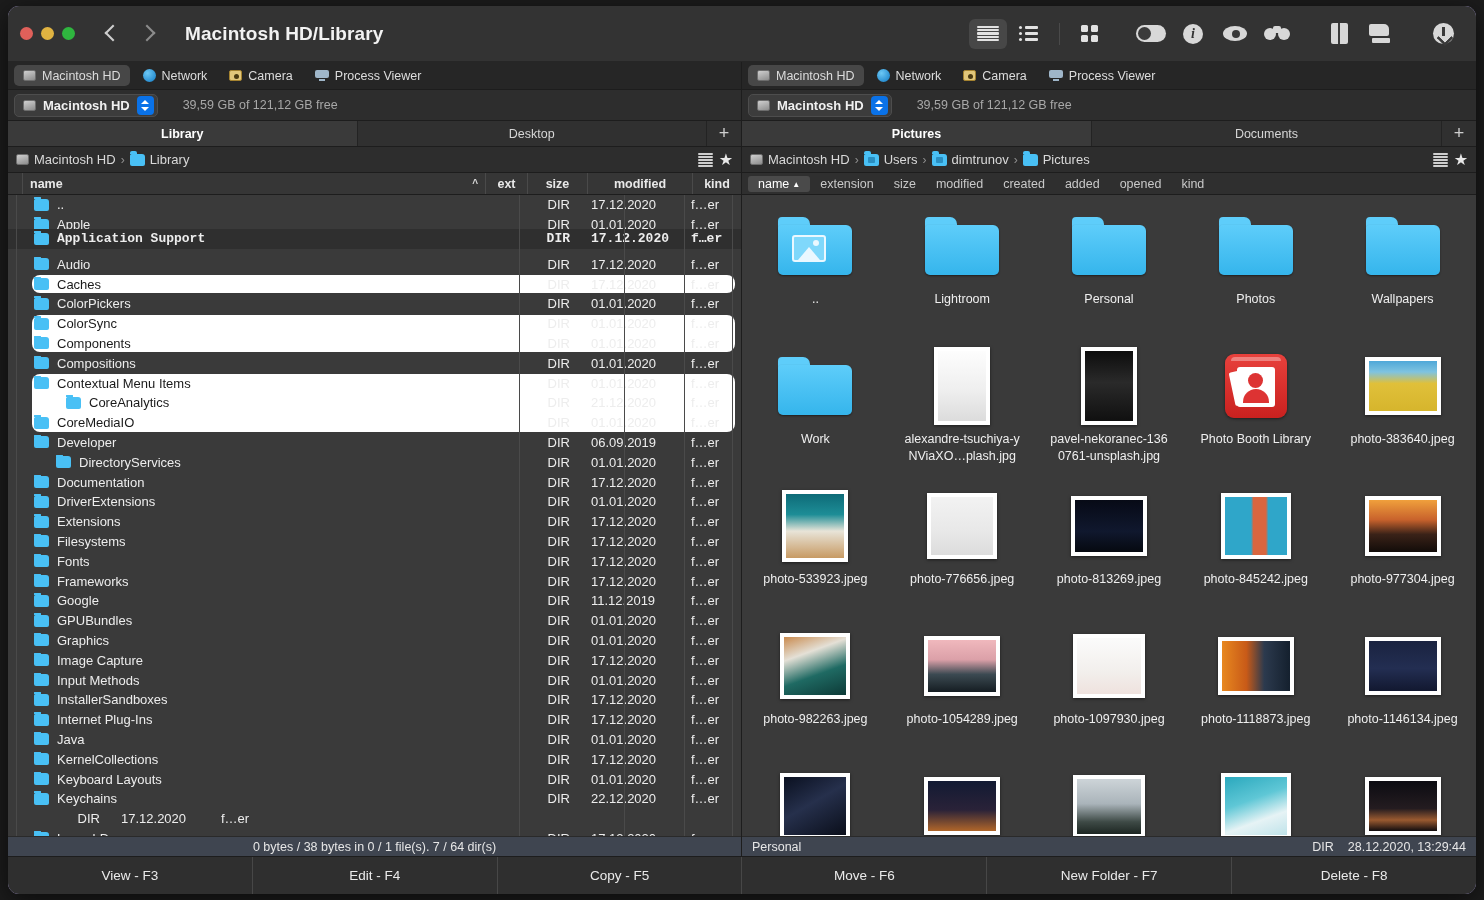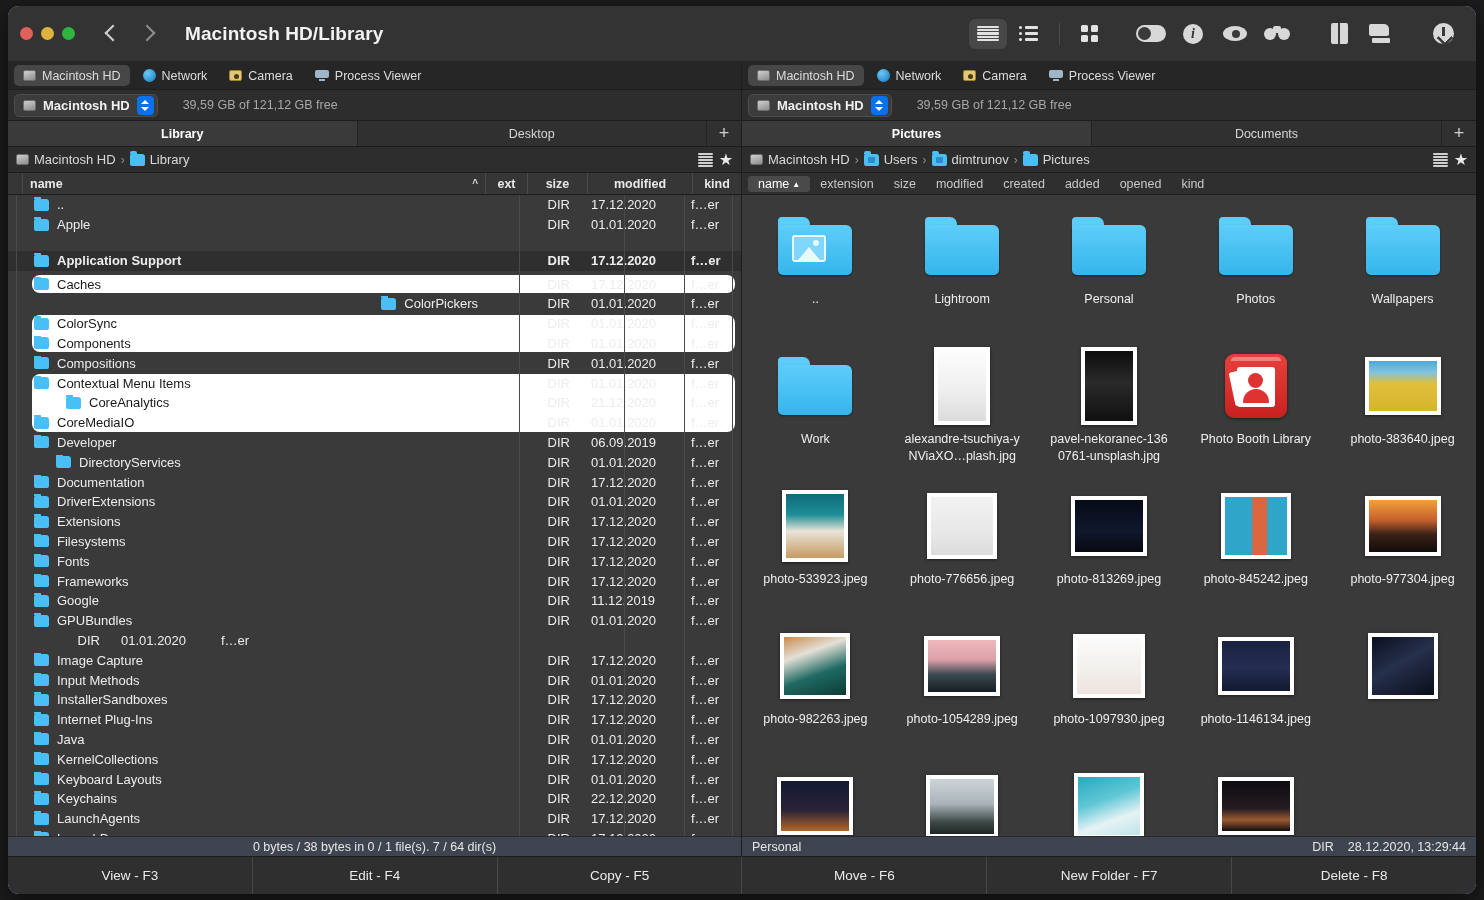--- a/index.html
+++ b/index.html
@@ -582,21 +582,21 @@
             <span class="fname" style="color: rgb(237, 237, 237);">
               <span class="fold-ic"></span>
               <span>Apple</span>
             </span>
             <span class="fext" style="color: rgb(237, 237, 237);"></span>
             <span class="fsize" style="color: rgb(237, 237, 237);">DIR</span>
             <span class="fmod" style="color: rgb(237, 237, 237);">01.01.2020</span>
             <span class="fkind" style="color: rgb(237, 237, 237);">f…er</span>
             <span class="fpad"></span>
           </div>
-          <div class="frow cursor cursorbox" style="position: absolute; left: 0px; right: 0px; top: 56px;">
+          <div class="frow cursor cursorbox" style="position: absolute; left: 0px; right: 0px; top: 34px; font-family: Liberation Mono, monospace;">
             <span class="fname" style="color: rgb(237, 237, 237);">
               <span class="fold-ic"></span>
               <span>Application Support</span>
             </span>
             <span class="fext" style="color: rgb(237, 237, 237);"></span>
             <span class="fsize" style="color: rgb(237, 237, 237);">DIR</span>
             <span class="fmod" style="color: rgb(237, 237, 237);">17.12.2020</span>
             <span class="fkind" style="color: rgb(237, 237, 237);">f…er</span>
             <span class="fpad"></span>
           </div>
@@ -616,21 +616,21 @@
               <span class="fold-ic"></span>
               <span>Caches</span>
             </span>
             <span class="fext" style="color: rgb(237, 237, 237);"></span>
             <span class="fsize" style="color: rgb(237, 237, 237);">DIR</span>
             <span class="fmod" style="color: rgb(237, 237, 237);">17.12.2020</span>
             <span class="fkind" style="color: rgb(237, 237, 237);">f…er</span>
             <span class="fpad"></span>
           </div>
           <div class="frow" style="position: absolute; left: 0px; right: 0px; top: 99px;">
-            <span class="fname" style="color: rgb(237, 237, 237); justify-content: flex-end;">
+            <span class="fname" style="color: rgb(237, 237, 237);">
               <span class="fold-ic"></span>
               <span>ColorPickers</span>
             </span>
             <span class="fext" style="color: rgb(237, 237, 237);"></span>
             <span class="fsize" style="color: rgb(237, 237, 237);">DIR</span>
             <span class="fmod" style="color: rgb(237, 237, 237);">01.01.2020</span>
             <span class="fkind" style="color: rgb(237, 237, 237);">f…er</span>
             <span class="fpad"></span>
           </div>
           <div class="frow inset" style="position: absolute; left: 0px; right: 0px; top: 118.8px;">
@@ -803,20 +803,24 @@
               <span class="fold-ic"></span>
               <span>GPUBundles</span>
             </span>
             <span class="fext" style="color: rgb(237, 237, 237);"></span>
             <span class="fsize" style="color: rgb(237, 237, 237);">DIR</span>
             <span class="fmod" style="color: rgb(237, 237, 237);">01.01.2020</span>
             <span class="fkind" style="color: rgb(237, 237, 237);">f…er</span>
             <span class="fpad"></span>
           </div>
           <div class="frow" style="position: absolute; left: 0px; right: 0px; top: 435.6px;">
+            <span class="fname" style="color: rgb(237, 237, 237);">
+              <span class="fold-ic"></span>
+              <span>Graphics</span>
+            </span>
             <span class="fext" style="color: rgb(237, 237, 237);"></span>
             <span class="fsize" style="color: rgb(237, 237, 237);">DIR</span>
             <span class="fmod" style="color: rgb(237, 237, 237);">01.01.2020</span>
             <span class="fkind" style="color: rgb(237, 237, 237);">f…er</span>
             <span class="fpad"></span>
           </div>
           <div class="frow" style="position: absolute; left: 0px; right: 0px; top: 455.4px;">
             <span class="fname" style="color: rgb(237, 237, 237);">
               <span class="fold-ic"></span>
               <span>Image Capture</span>
@@ -898,24 +902,20 @@
               <span class="fold-ic"></span>
               <span>Keychains</span>
             </span>
             <span class="fext" style="color: rgb(237, 237, 237);"></span>
             <span class="fsize" style="color: rgb(237, 237, 237);">DIR</span>
             <span class="fmod" style="color: rgb(237, 237, 237);">22.12.2020</span>
             <span class="fkind" style="color: rgb(237, 237, 237);">f…er</span>
             <span class="fpad"></span>
           </div>
           <div class="frow" style="position: absolute; left: 0px; right: 0px; top: 613.8px;">
-            <span class="fname" style="color: rgb(237, 237, 237);">
-              <span class="fold-ic"></span>
-              <span>LaunchAgents</span>
-            </span>
             <span class="fext" style="color: rgb(237, 237, 237);"></span>
             <span class="fsize" style="color: rgb(237, 237, 237);">DIR</span>
             <span class="fmod" style="color: rgb(237, 237, 237);">17.12.2020</span>
             <span class="fkind" style="color: rgb(237, 237, 237);">f…er</span>
             <span class="fpad"></span>
           </div>
           <div class="frow" style="position: absolute; left: 0px; right: 0px; top: 633.6px;">
             <span class="fname" style="color: rgb(237, 237, 237);">
               <span class="fold-ic"></span>
               <span>LaunchDaemons</span>
@@ -1184,20 +1184,28 @@
             <div class="gthumb">
               <span class="photo">
                 <span class="inner" style="width:64px;height:56px;background:linear-gradient(180deg,#fbfbfb 0%,#f2efec 60%,#efe2de 100%)"></span>
               </span>
             </div>
             <div class="glabel">photo-1097930.jpeg</div>
           </div>
           <div class="gcell">
             <div class="gthumb">
               <span class="photo">
+                <span class="inner" style="width:68px;height:50px;background:linear-gradient(90deg,#e8881f 0%,#c85a18 36%,#2c3a4e 62%,#14202e 100%)"></span>
+              </span>
+            </div>
+            <div class="glabel">photo-1118873.jpeg</div>
+          </div>
+          <div class="gcell">
+            <div class="gthumb">
+              <span class="photo">
                 <span class="inner" style="width:68px;height:50px;background:linear-gradient(180deg,#1a2340 0%,#232e52 55%,#121830 100%)"></span>
               </span>
             </div>
             <div class="glabel">photo-1146134.jpeg</div>
           </div>
           <div class="gcell">
             <div class="gthumb">
               <span class="photo">
                 <span class="inner" style="width:62px;height:58px;background:linear-gradient(150deg,#0a1020 0%,#26304c 45%,#0a0e1a 100%)"></span>
               </span>

